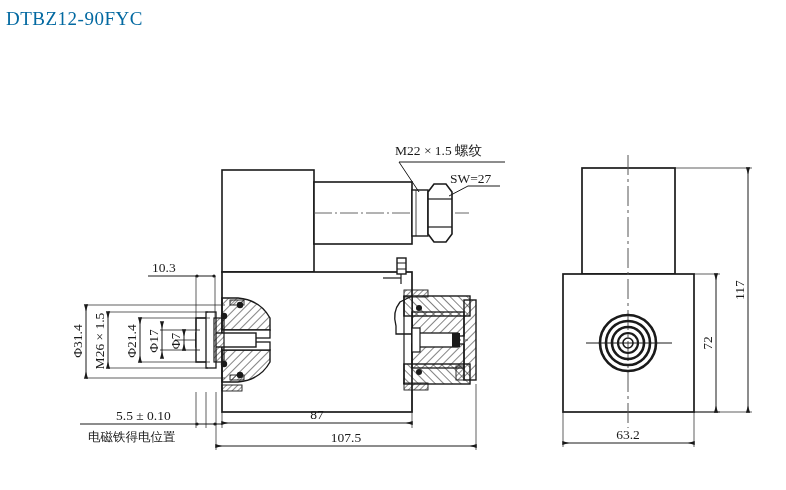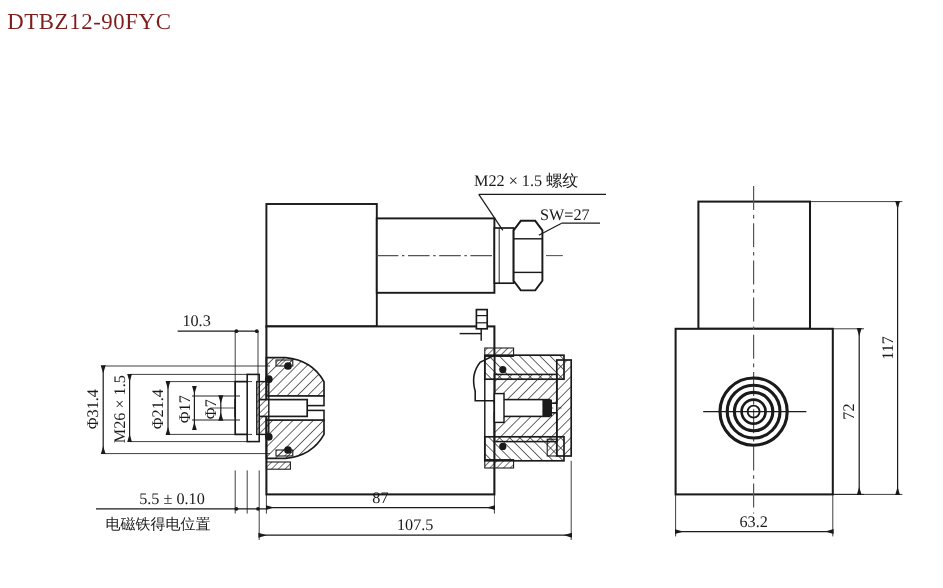--- a/index.html
+++ b/index.html
@@ -22,21 +22,21 @@
     width: 786px;
     height: 490px;
   }
   .part-title {
     position: absolute;
     left: 6px;
     top: 8px;
     font-family: "Liberation Serif", serif;
     font-size: 19px;
     letter-spacing: 0.5px;
-    color: #7f1d1d;
+    color: #0369a1;
     white-space: nowrap;
   }
   svg { display: block; }
   text {
     font-family: "Liberation Serif", serif;
     fill: #1a1a1a;
   }
   .dimtext { font-size: 13.5px; }
   .cnnote { font-family: "DejaVu Sans", sans-serif; font-size: 12.5px; }
 </style>

